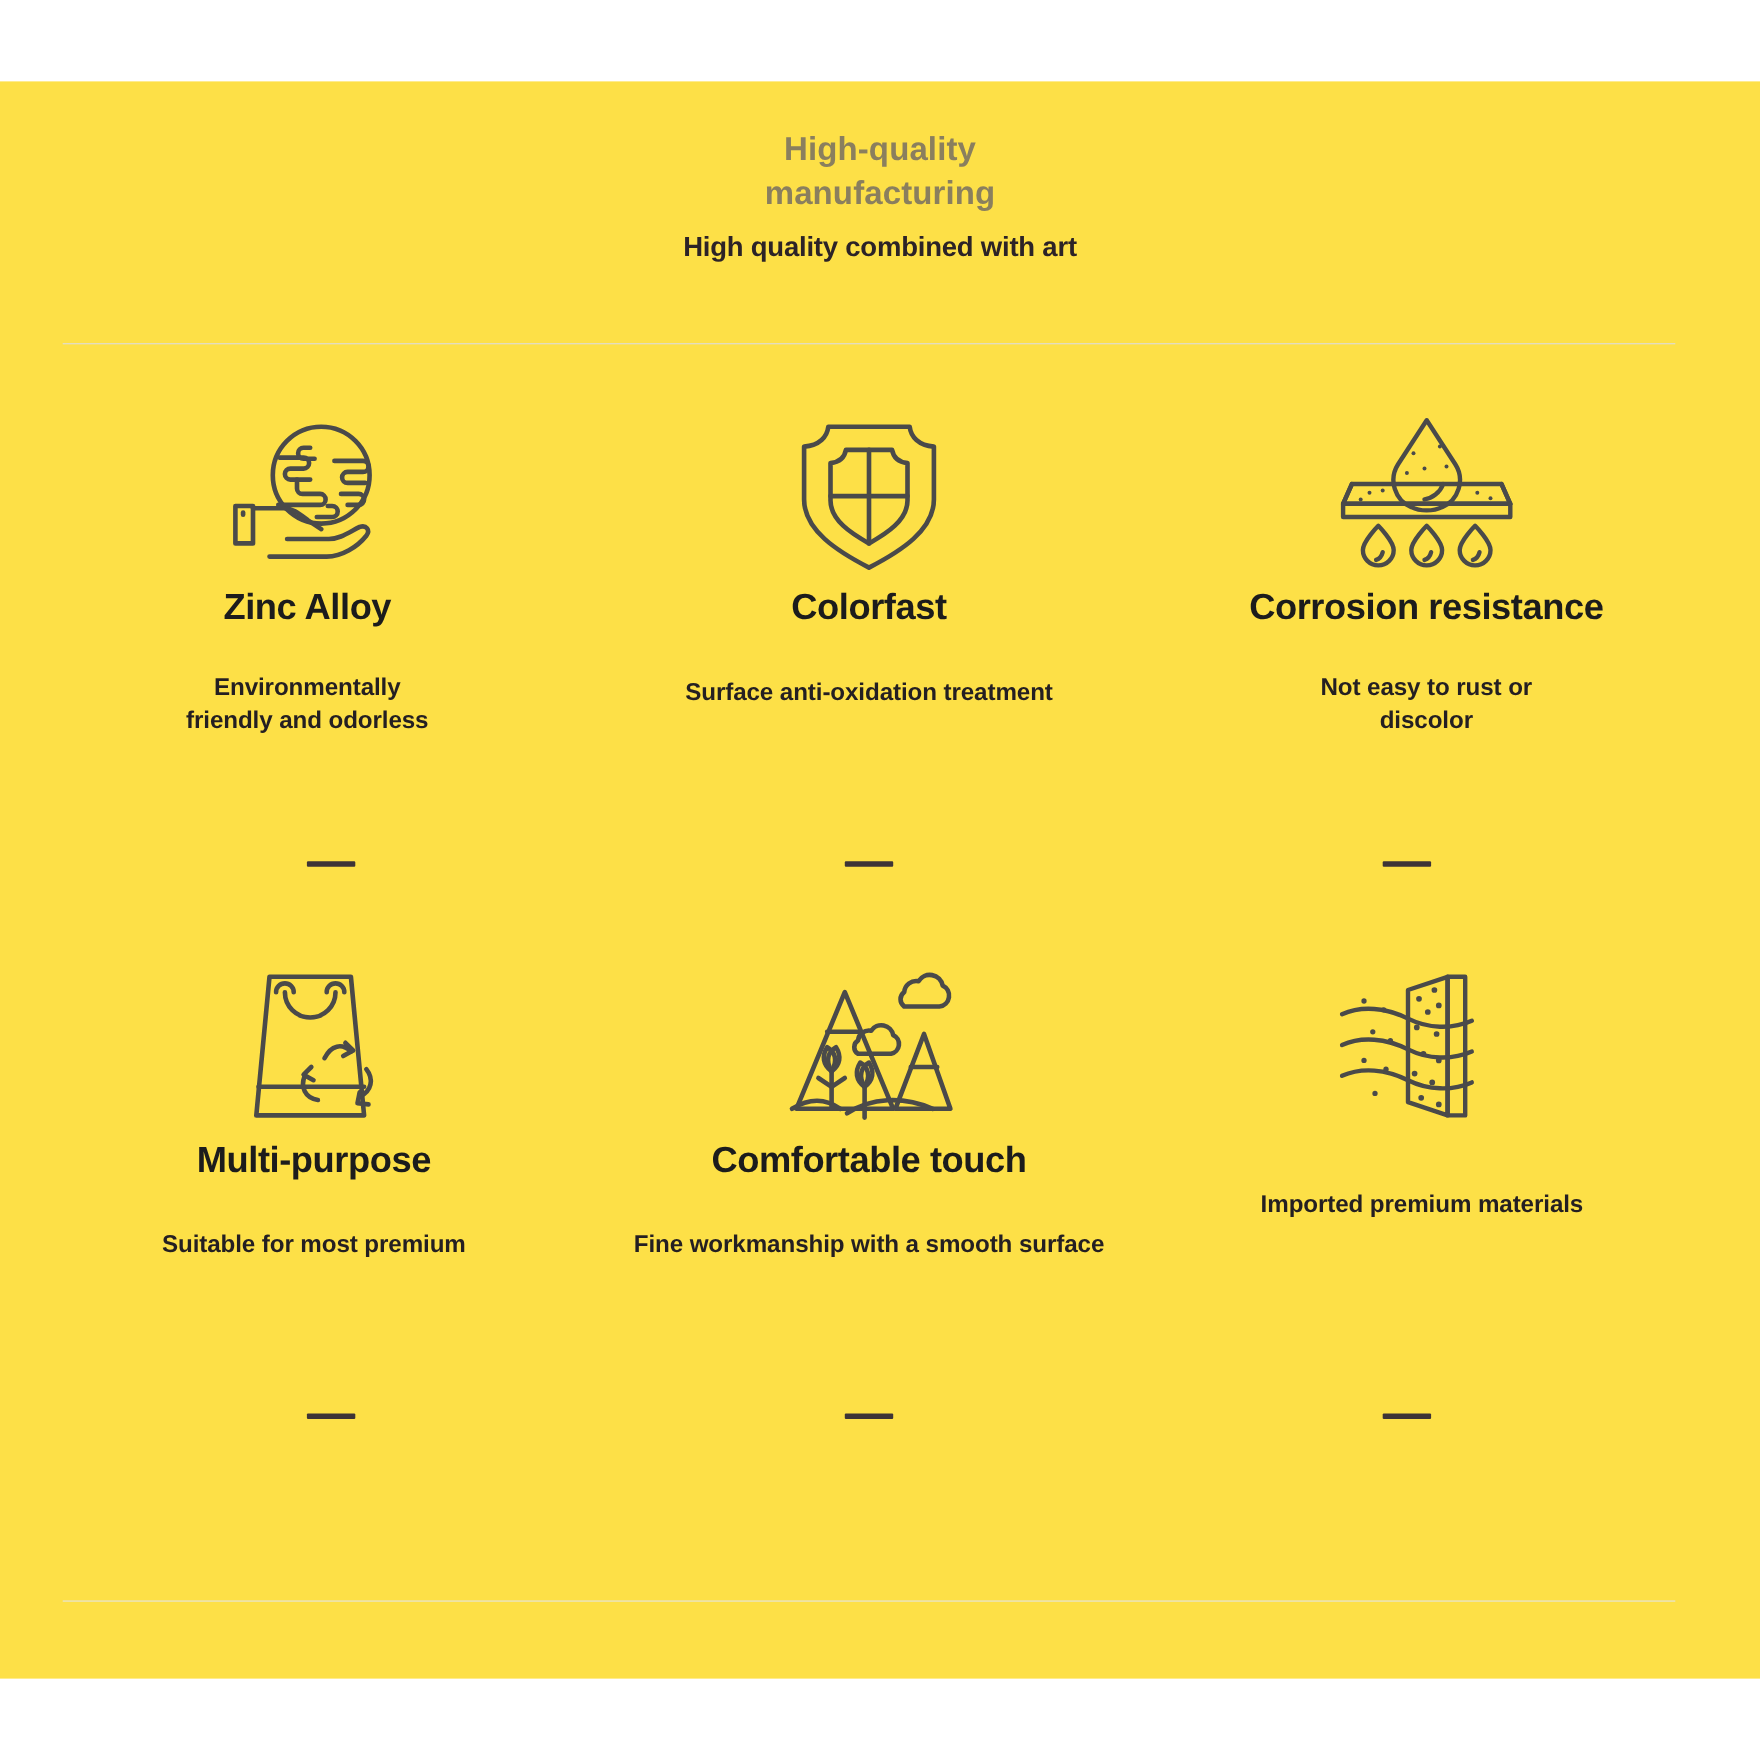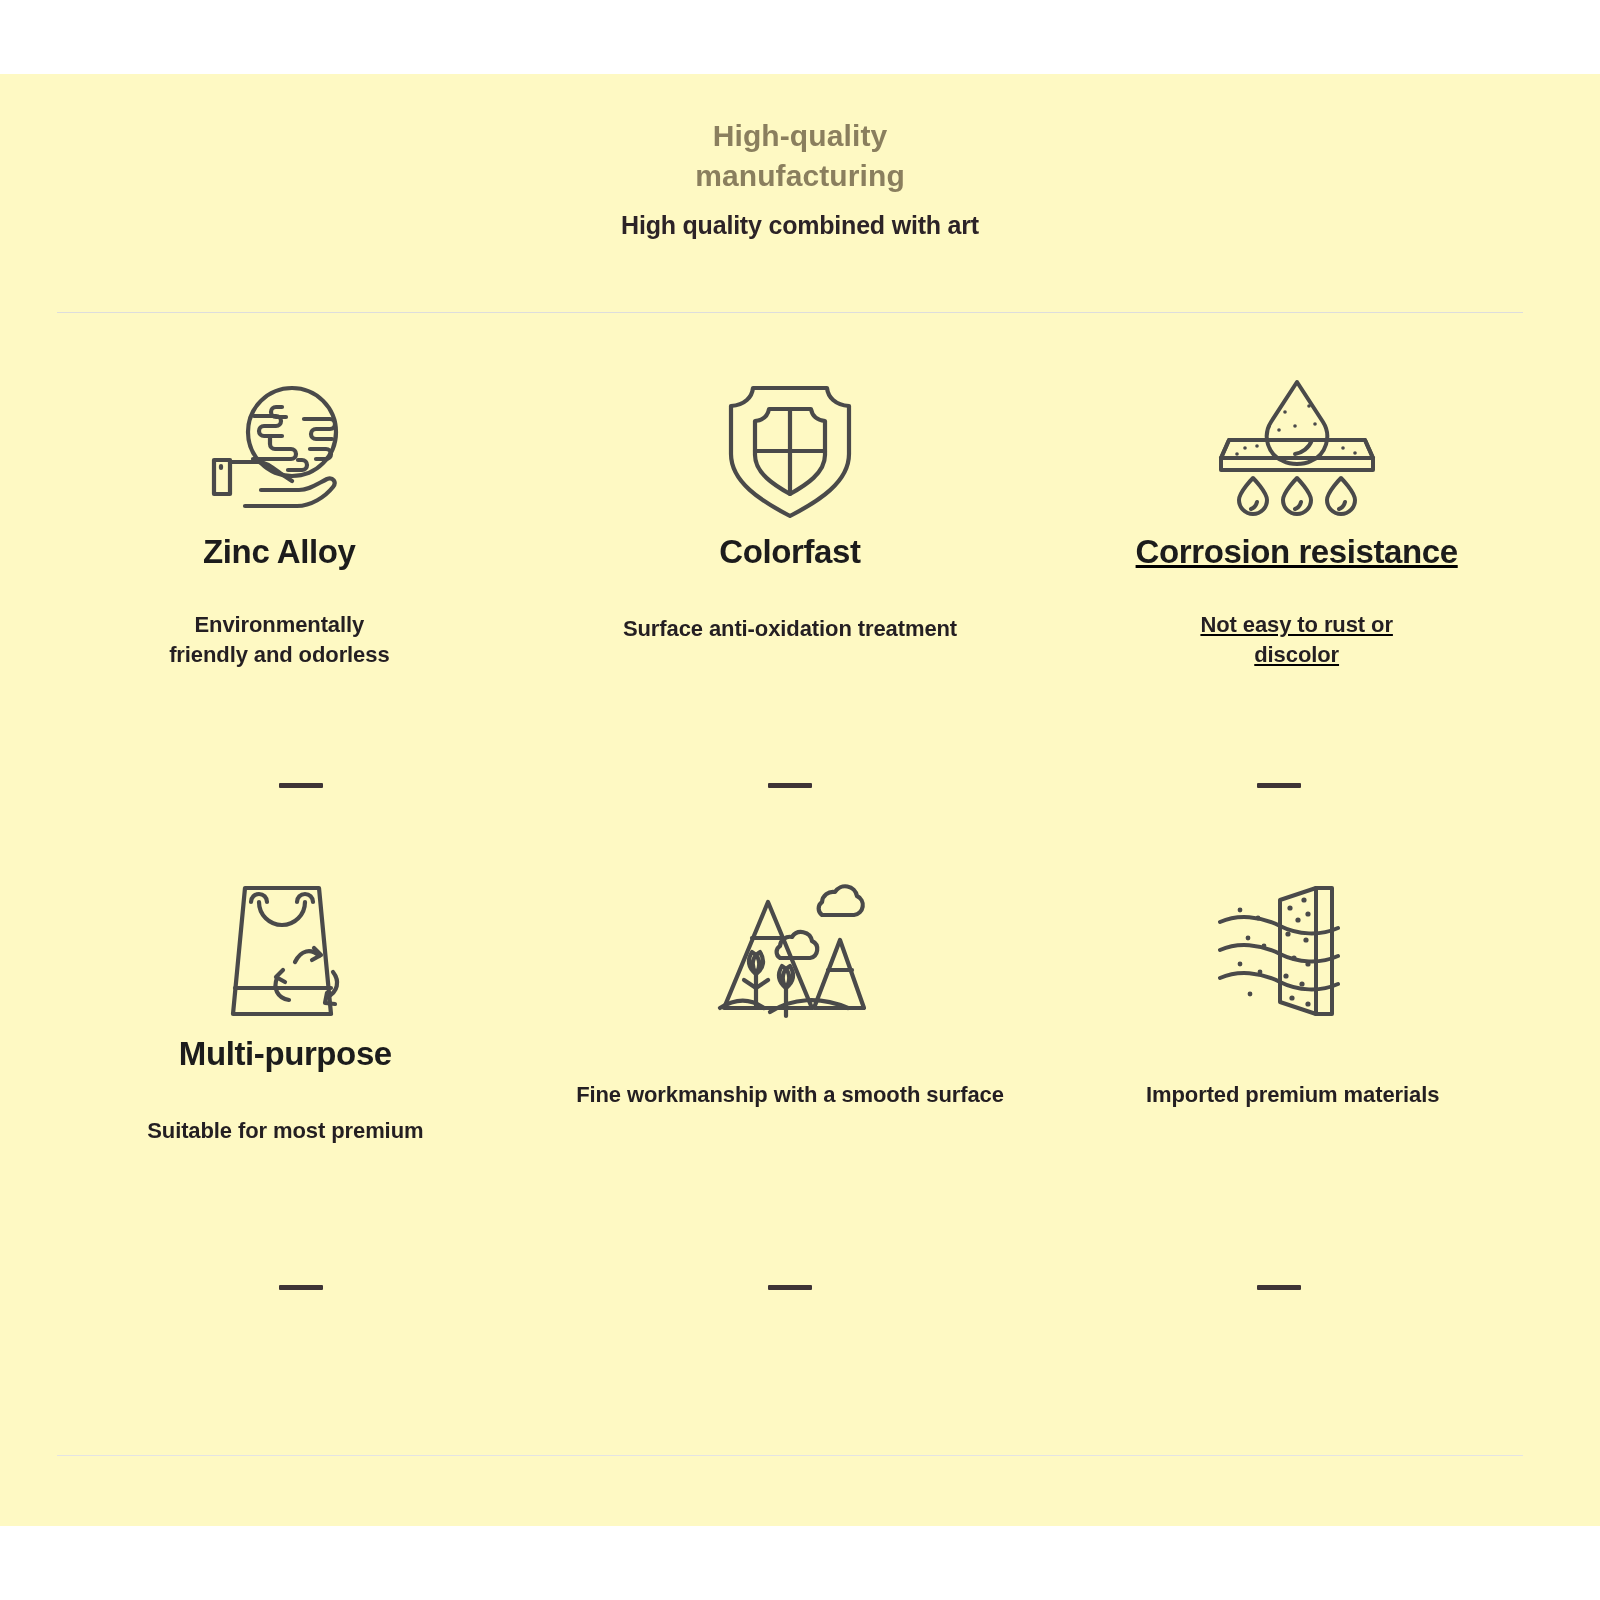--- a/index.html
+++ b/index.html
@@ -19,21 +19,21 @@
     background: #ffffff;
   }
 
   
   .panel {
     position: absolute;
     left: 0;
     top: 74px;
     width: 1600px;
     height: 1452px;
-    background: #fef9c3;
+    background: #fde047;
   }
 
   
   .header {
     padding-top: 42px;
     text-align: center;
   }
   .header-title {
     color: #8a7f5e;
     font-size: 30px;
@@ -125,21 +125,21 @@
     left: 50%;
     transform: translateX(-50%);
     width: 44px;
     height: 5px;
     background: #3e3436;
     border-radius: 1px;
   }
 
   
   .cell-0 .inner { transform: translateX(-22px); }
-  .cell-2 .inner { transform: translateX(18px); text-decoration: underline; }
+  .cell-2 .inner { transform: translateX(18px); }
   .cell-3 .inner { transform: translateX(-16px); }
   .cell-5 .inner { transform: translateX(14px); }
 
   .inner {
     display: flex;
     flex-direction: column;
     align-items: center;
     width: 100%;
   }
 </style>
@@ -270,20 +270,21 @@
               <path d="M46 132V98"></path>
               <path d="M46 98c-8-6-9-14-4-22 7 4 10 12 4 22z"></path>
               <path d="M46 98c8-6 9-14 4-22-7 4-10 12-4 22z"></path>
               <path d="M46 112l-12-8"></path>
               <path d="M46 112l12-8"></path>
               <path d="M76 140v-28"></path>
               <path d="M76 112c-8-6-9-14-4-22 7 4 10 12 4 22z"></path>
               <path d="M76 112c8-6 9-14 4-22-7 4-10 12-4 22z"></path>
             </svg>
           </div>
+          <div class="feat-title">Comfortable touch</div>
           <div class="feat-desc">Fine workmanship with a smooth surface</div>
         </div>
         <div class="dash"></div>
       </div>
 
       <div class="cell cell-5">
         <div class="inner">
           <div class="icon-wrap">
             <svg width="150" height="150" viewBox="0 0 150 150" fill="none" stroke="#4a4a4a" stroke-width="4" stroke-linecap="round" stroke-linejoin="round">
               <path d="M62 24 L98 12 v126 L62 126z"></path>

